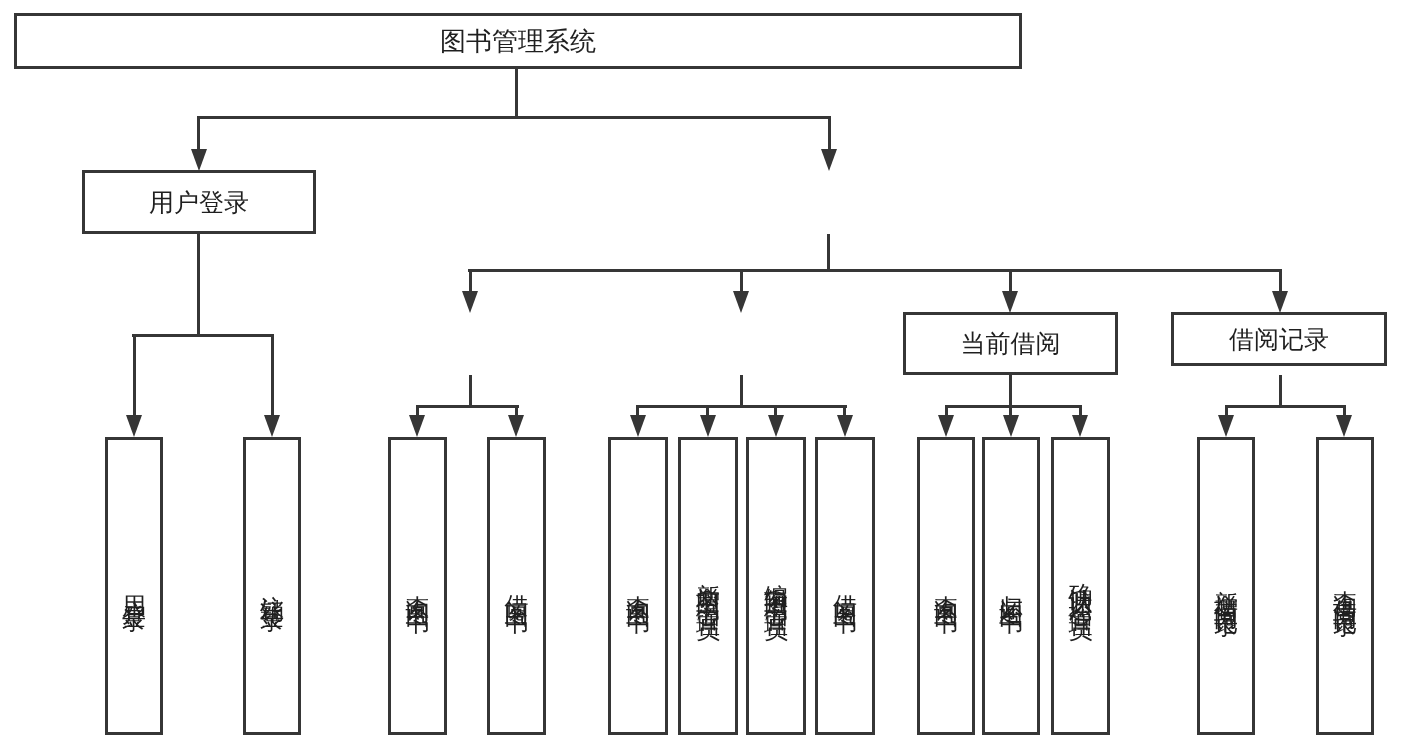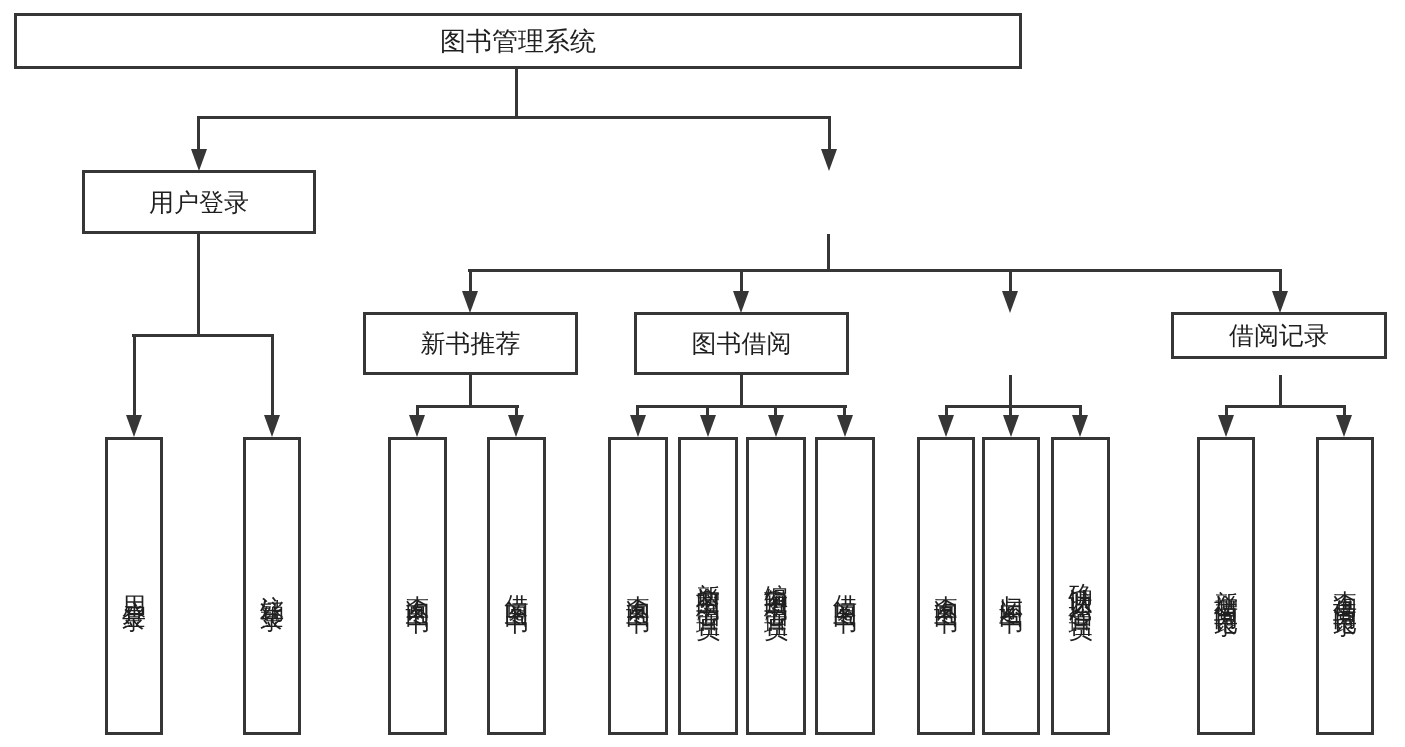--- a/index.html
+++ b/index.html
@@ -30,26 +30,25 @@
 </head>
 <body>
 
 <div class="canvas">
 
   <div class="box" style="left:14px;top:13px;width:1008px;height:56px;font-size:26px;">图书管理系统</div>
 
   <div class="box" style="left:82px;top:170px;width:234px;height:64px;">用户登录</div>
 
 
-  <div class="box" style="left:363px;top:312px;width:215px;height:63px;">新书推荐</div>
-
-  <div class="box" style="left:634px;top:312px;width:215px;height:63px;">图书借阅</div>
 
 
-  <div class="box" style="left:1171px;top:312px;width:216px;height:47px;">借阅记录</div>
+  <div class="box" style="left:903px;top:312px;width:215px;height:63px;">当前借阅</div>
+
+  <div class="box" style="left:1171px;top:312px;width:216px;height:54px;">借阅记录</div>
 
   <div class="box vbox" style="left:105px;top:437px;width:58px;height:298px;">用户登录</div>
 
   <div class="box vbox" style="left:243px;top:437px;width:58px;height:298px;">注销登录</div>
 
   <div class="box vbox" style="left:388px;top:437px;width:59px;height:298px;">查询图书</div>
 
   <div class="box vbox" style="left:487px;top:437px;width:59px;height:298px;">借阅图书</div>
 
   <div class="box vbox" style="left:608px;top:437px;width:60px;height:298px;">查询图书</div>

